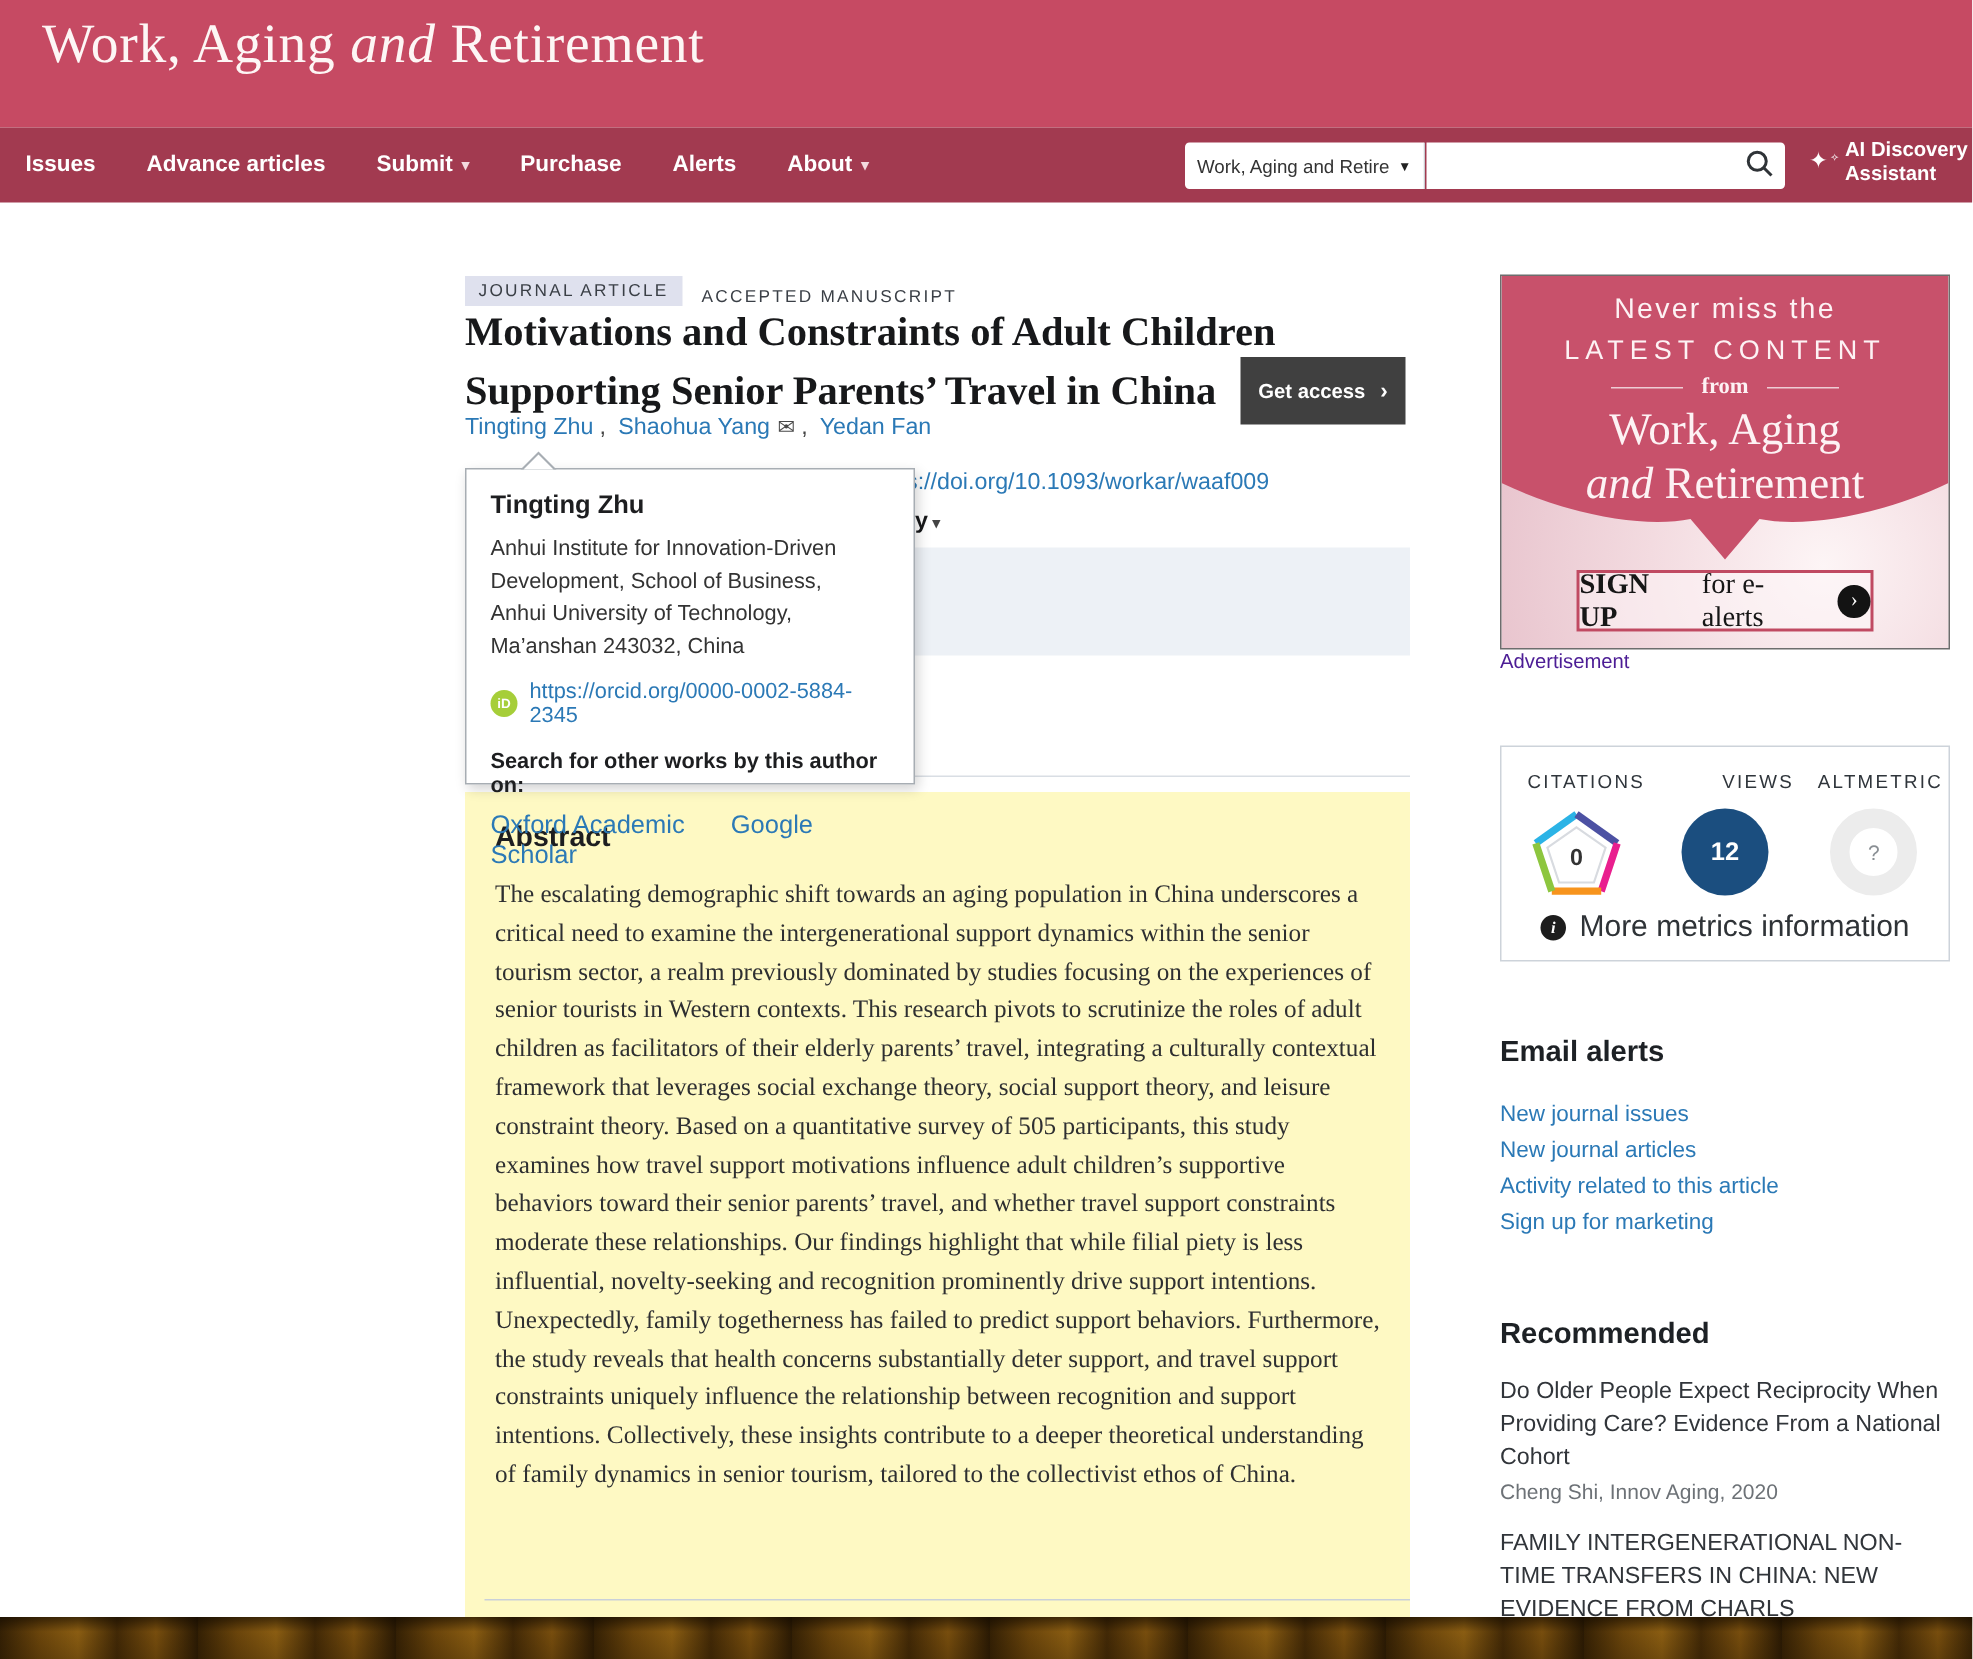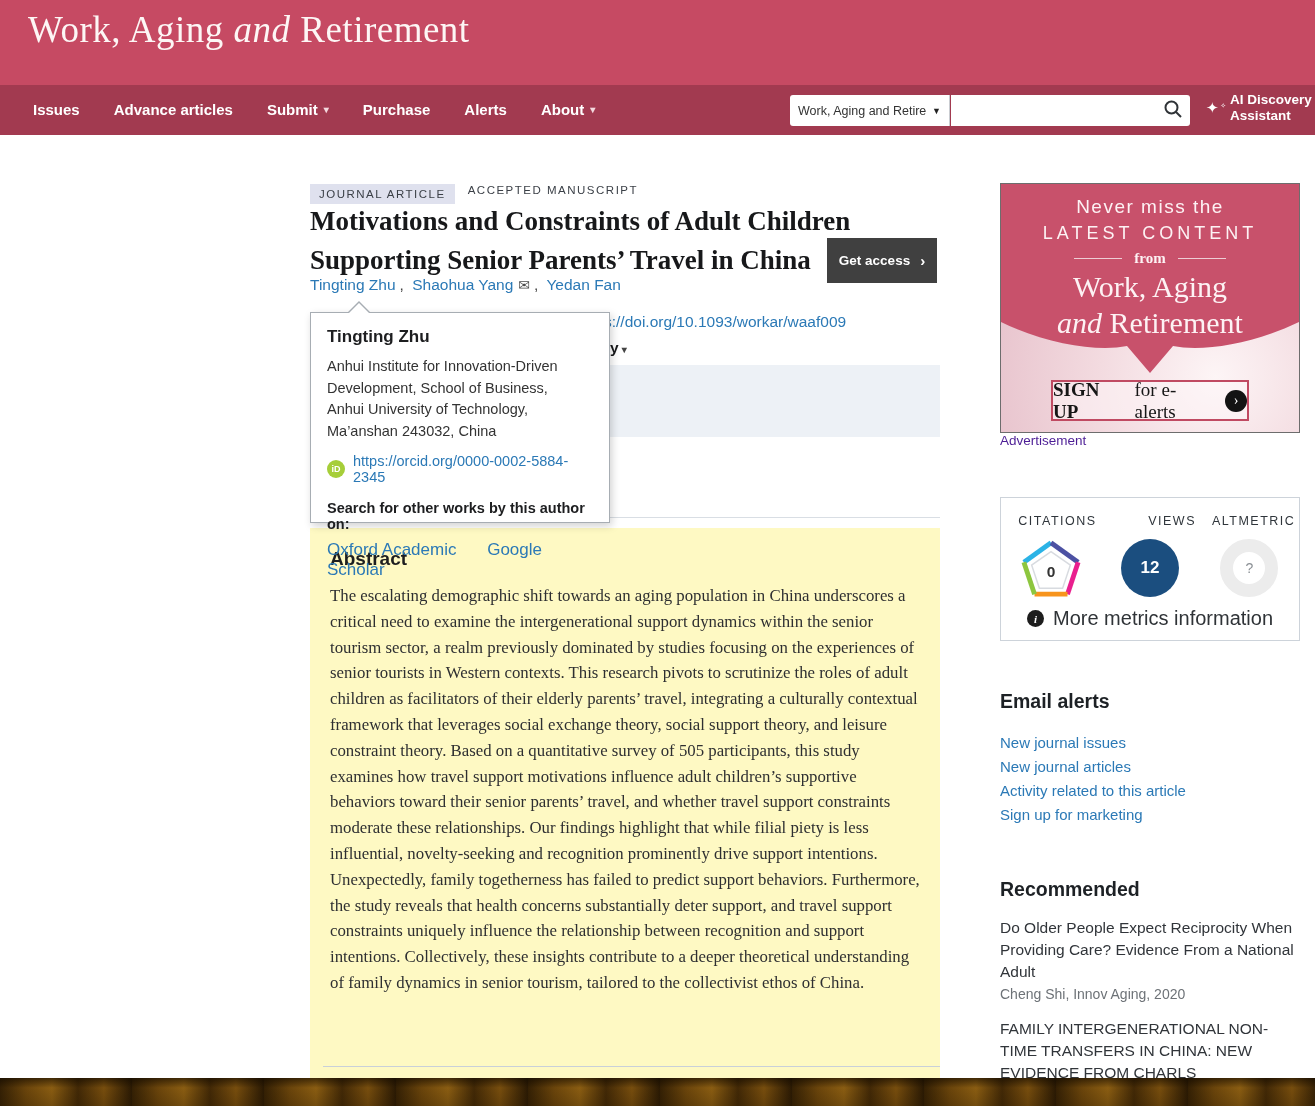--- a/index.html
+++ b/index.html
@@ -6,36 +6,36 @@
   html,body { width:1315px; height:1106px; background:#fff; font-family:"Liberation Sans", sans-serif; }
   .page { position:relative; width:1315px; height:1106px; overflow:hidden; background:#fff; }
 
   
   .masthead { position:absolute; top:0; left:0; width:1315px; height:85px; background:#c64a63; }
   .masthead h1 { position:absolute; left:28px; top:8px; color:#fdf6f5; font-family:"Liberation Serif", serif; font-weight:400; font-size:37px; letter-spacing:.5px; }
   .masthead h1 .it { font-style:italic; }
 
   
   .navbar { position:absolute; top:85px; left:0; width:1315px; height:50px; background:#a23a50; }
-  .nav-items { position:absolute; left:0; top:0; height:49px; display:flex; align-items:center;padding-left:16px; }
+  .nav-items { position:absolute; left:0; top:0; height:49px; display:flex; align-items:center; }
   .nav-item { color:#fff; font-size:15px; font-weight:700; padding:0 17px; height:50px; display:flex; align-items:center; cursor:pointer; }
   .nav-item .caret { font-size:10px; margin-left:6px; color:#f4d9de; }
   .journal-select { position:absolute; left:790px; top:10px; width:160px; height:31px; background:#fff; border-radius:3px 0 0 3px; border-right:1px solid #c9ccd1; display:flex; align-items:center; justify-content:space-between; padding:0 8px; color:#333; font-size:12.5px; overflow:hidden; white-space:nowrap; }
   .journal-select .sel-label { overflow:hidden; white-space:nowrap; max-width:128px; }
   .journal-select .caret { font-size:9px; color:#222; margin-left:4px; flex:none; }
   .search-box { position:absolute; left:951px; top:10px; width:239px; height:31px; background:#fff; border-radius:0 3px 3px 0; }
   .search-box input { position:absolute; left:0; top:0; width:205px; height:31px; border:none; outline:none; font-size:13px; padding:0 8px; background:transparent; }
   .search-btn { position:absolute; right:4px; top:3px; width:26px; height:25px; border:none; background:transparent; cursor:pointer; }
   .ai-assist { position:absolute; left:1206px; top:7px; display:flex; align-items:center; color:#fff; cursor:pointer; }
   .sparkle { position:relative; width:18px; height:24px; margin-right:6px; font-size:15px; line-height:24px; }
   .sparkle .dot { position:absolute; font-size:7px; top:-2px; right:-2px; }
   .ai-text { font-size:13.5px; font-weight:700; line-height:16px; }
 
   
-  .badges { position:absolute; left:310px; top:184px; display:flex; align-items:flex-start; }
+  .badges { position:absolute; left:310px; top:184px; display:flex; align-items:flex-end; }
   .badge-type { background:#dfe1ee; color:#3a3f46; font-size:11.5px; letter-spacing:1.5px; padding:4px 9px; }
   .badge-status { color:#3a3f46; font-size:11.5px; letter-spacing:1.5px; margin-left:13px; }
   .article-title { position:absolute; left:310px; top:205px; width:640px; font-family:"Liberation Serif", serif; font-size:27px; line-height:33px; font-weight:700; color:#17181a; }
   .get-access { display:inline-flex; align-items:center; background:#404040; color:#fff; font-family:"Liberation Sans", sans-serif; font-size:13.5px; font-weight:700; padding:6px 12px; margin-left:16px; vertical-align:4px; cursor:pointer; text-decoration:none; }
   .get-access .chev { margin-left:10px; font-size:15px; line-height:10px; }
   .authors { position:absolute; left:310px; top:276px; font-size:15.5px; color:#2b79b6; }
   .authors a { color:#2b79b6; text-decoration:none; cursor:pointer; }
   .authors .sep { color:#444; margin:0 4px; }
   .env-icon { color:#4a4a4a; font-size:14px; margin-left:5px; }
   .doi-frag { position:absolute; left:604px; top:313px; font-size:15.5px; color:#2b79b6; cursor:pointer; }
@@ -262,21 +262,21 @@
       <a>New journal issues</a>
       <a>New journal articles</a>
       <a>Activity related to this article</a>
       <a>Sign up for marketing</a>
     </div>
   </div>
 
   <div class="side-sec-reco">
     <div class="side-h">Recommended</div>
     <div class="reco-item">
-      <div class="reco-title">Do Older People Expect Reciprocity When Providing Care? Evidence From a National Adult</div>
+      <div class="reco-title">Do Older People Expect Reciprocity When Providing Care? Evidence From a National Cohort</div>
       <div class="reco-src">Cheng Shi, Innov Aging, 2020</div>
     </div>
     <div class="reco-item">
       <div class="reco-title">FAMILY INTERGENERATIONAL NON-TIME TRANSFERS IN CHINA: NEW EVIDENCE FROM CHARLS</div>
     </div>
   </div>
 
   <div class="bottom-banner"></div>
 
 </div>

